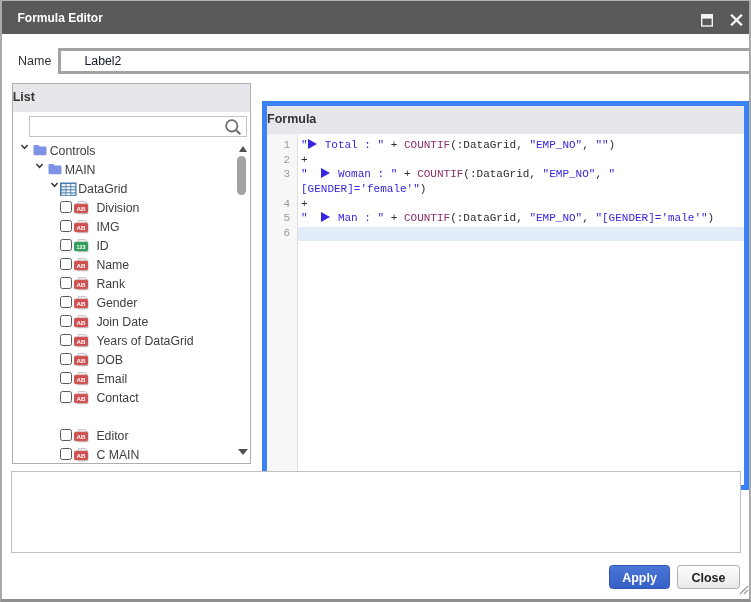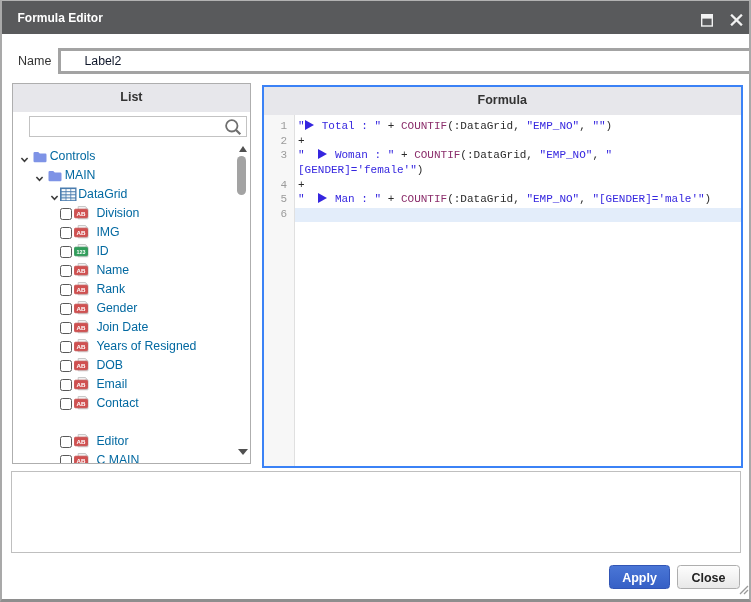--- a/index.html
+++ b/index.html
@@ -7,27 +7,27 @@
 #win{position:relative;width:751px;height:602px;background:#fff}
 .abs{position:absolute}
 #frame{position:absolute;left:0;top:0;width:751px;height:602px;border-left:2px solid #a9a9a9;border-right:2px solid #a9a9a9;border-top:1px solid #b2b2b2;border-bottom:3px solid #8e8e8e;box-sizing:border-box;pointer-events:none;z-index:50}
 #titlebar{position:absolute;left:2px;top:1px;width:747px;height:33px;background:#595a5c}
 #title{position:absolute;left:15.5px;top:0;height:33px;line-height:35px;color:#fff;font-size:12px;font-weight:bold}
 
 #lblname{position:absolute;left:18px;top:53.5px;font-size:12.5px;color:#333}
 #nameinput{position:absolute;left:57.5px;top:48px;width:680px;height:20px;border:3px solid #a3a3a3;background:#fff;font-size:12.3px;color:#0f172a;line-height:20px;padding-left:24px;box-sizing:content-box}
 
 #lpanel{position:absolute;left:11.7px;top:83px;width:237.5px;height:379px;border:1px solid #aeaeae;background:#fff}
-#rpanel{position:absolute;left:262px;top:85px;width:476.5px;height:379px;border:2px solid #3b82f6;background:#fff}
-.phead{position:absolute;left:0;top:0;width:100%;height:27.5px;background:#e7e7eb;border-bottom:none;text-align:center;font-size:12.5px;font-weight:bold;color:#333;line-height:27px}
+#rpanel{position:absolute;left:262px;top:101px;width:476.5px;height:379px;border:5px solid #3b82f6;background:#fff}
+.phead{position:absolute;left:0;top:0;width:100%;height:27.5px;background:#e7e7eb;border-bottom:none;font-size:12.5px;font-weight:bold;color:#333;line-height:27px}
 
 #search{position:absolute;left:16px;top:31.5px;width:216px;height:19px;border:1px solid #c3c3c3;background:#fff}
 #sline{position:absolute;left:0px;top:57.5px;width:237.5px;height:1px;background:#cfcfcf}
 #tree{position:absolute;left:0;top:57.5px;width:237.5px;height:321.5px;overflow:hidden;background:#fff}
-.trow{position:absolute;left:0;height:19px;display:flex;align-items:flex-end;white-space:nowrap;font-size:12.3px;color:#0369a1}
+.trow{position:absolute;left:0;height:19px;display:flex;align-items:flex-start;white-space:nowrap;font-size:12.3px;color:#404040}
 .l0{padding-left:7px}.l1{padding-left:22px}.l2{padding-left:37px}.l3{padding-left:47px}
 .chev{display:inline-block;width:9px;height:6px;margin-right:4px;flex:none}
 .fold{display:inline-block;margin-right:3px;flex:none}
 .cb{display:inline-block;width:10.2px;height:10px;border:1.4px solid #595959;border-radius:2.5px;background:#fff;margin-right:2.5px;flex:none}
 .dicon{display:inline-block;margin-right:7px;flex:none}
 
 #sbup{position:absolute;left:226px;top:62px;width:0;height:0;border-left:4.5px solid transparent;border-right:4.5px solid transparent;border-bottom:6px solid #505050}
 #sbdn{position:absolute;left:225px;top:364.5px;width:0;height:0;border-left:5px solid transparent;border-right:5px solid transparent;border-top:6.5px solid #505050}
 #sbthumb{position:absolute;left:224px;top:71.5px;width:9.5px;height:39px;border-radius:5px;background:#a3a3a3}
 
@@ -181,21 +181,21 @@
           <span>Join Date</span>
         </div>
       <div class="trow l3" style="top:192.5px">
           <span class="cb"></span>
           <svg class="dicon" width="15" height="14" viewBox="0 0 15 14">
             <path d="M4.2 0.5 L11.5 0.5 L13.9 2.9 L13.9 12.8 L4.2 12.8 Z" fill="#f1f1f1" stroke="#c2c2c2" stroke-width="0.9"></path>
             <path d="M11.5 0.5 L11.5 2.9 L13.9 2.9 Z" fill="#d8d8d8"></path>
             <rect x="0.4" y="3.2" width="13.2" height="8.6" rx="1.2" fill="#d05050" stroke="#c24444" stroke-width="0.8"></rect>
             <text x="7" y="9.9" font-size="6.2" font-weight="bold" fill="#fff" text-anchor="middle" font-family="Liberation Sans">AB</text>
           </svg>
-          <span>Years of Resigned</span>
+          <span>Years of DataGrid</span>
         </div>
       <div class="trow l3" style="top:211.5px">
           <span class="cb"></span>
           <svg class="dicon" width="15" height="14" viewBox="0 0 15 14">
             <path d="M4.2 0.5 L11.5 0.5 L13.9 2.9 L13.9 12.8 L4.2 12.8 Z" fill="#f1f1f1" stroke="#c2c2c2" stroke-width="0.9"></path>
             <path d="M11.5 0.5 L11.5 2.9 L13.9 2.9 Z" fill="#d8d8d8"></path>
             <rect x="0.4" y="3.2" width="13.2" height="8.6" rx="1.2" fill="#d05050" stroke="#c24444" stroke-width="0.8"></rect>
             <text x="7" y="9.9" font-size="6.2" font-weight="bold" fill="#fff" text-anchor="middle" font-family="Liberation Sans">AB</text>
           </svg>
           <span>DOB</span>

